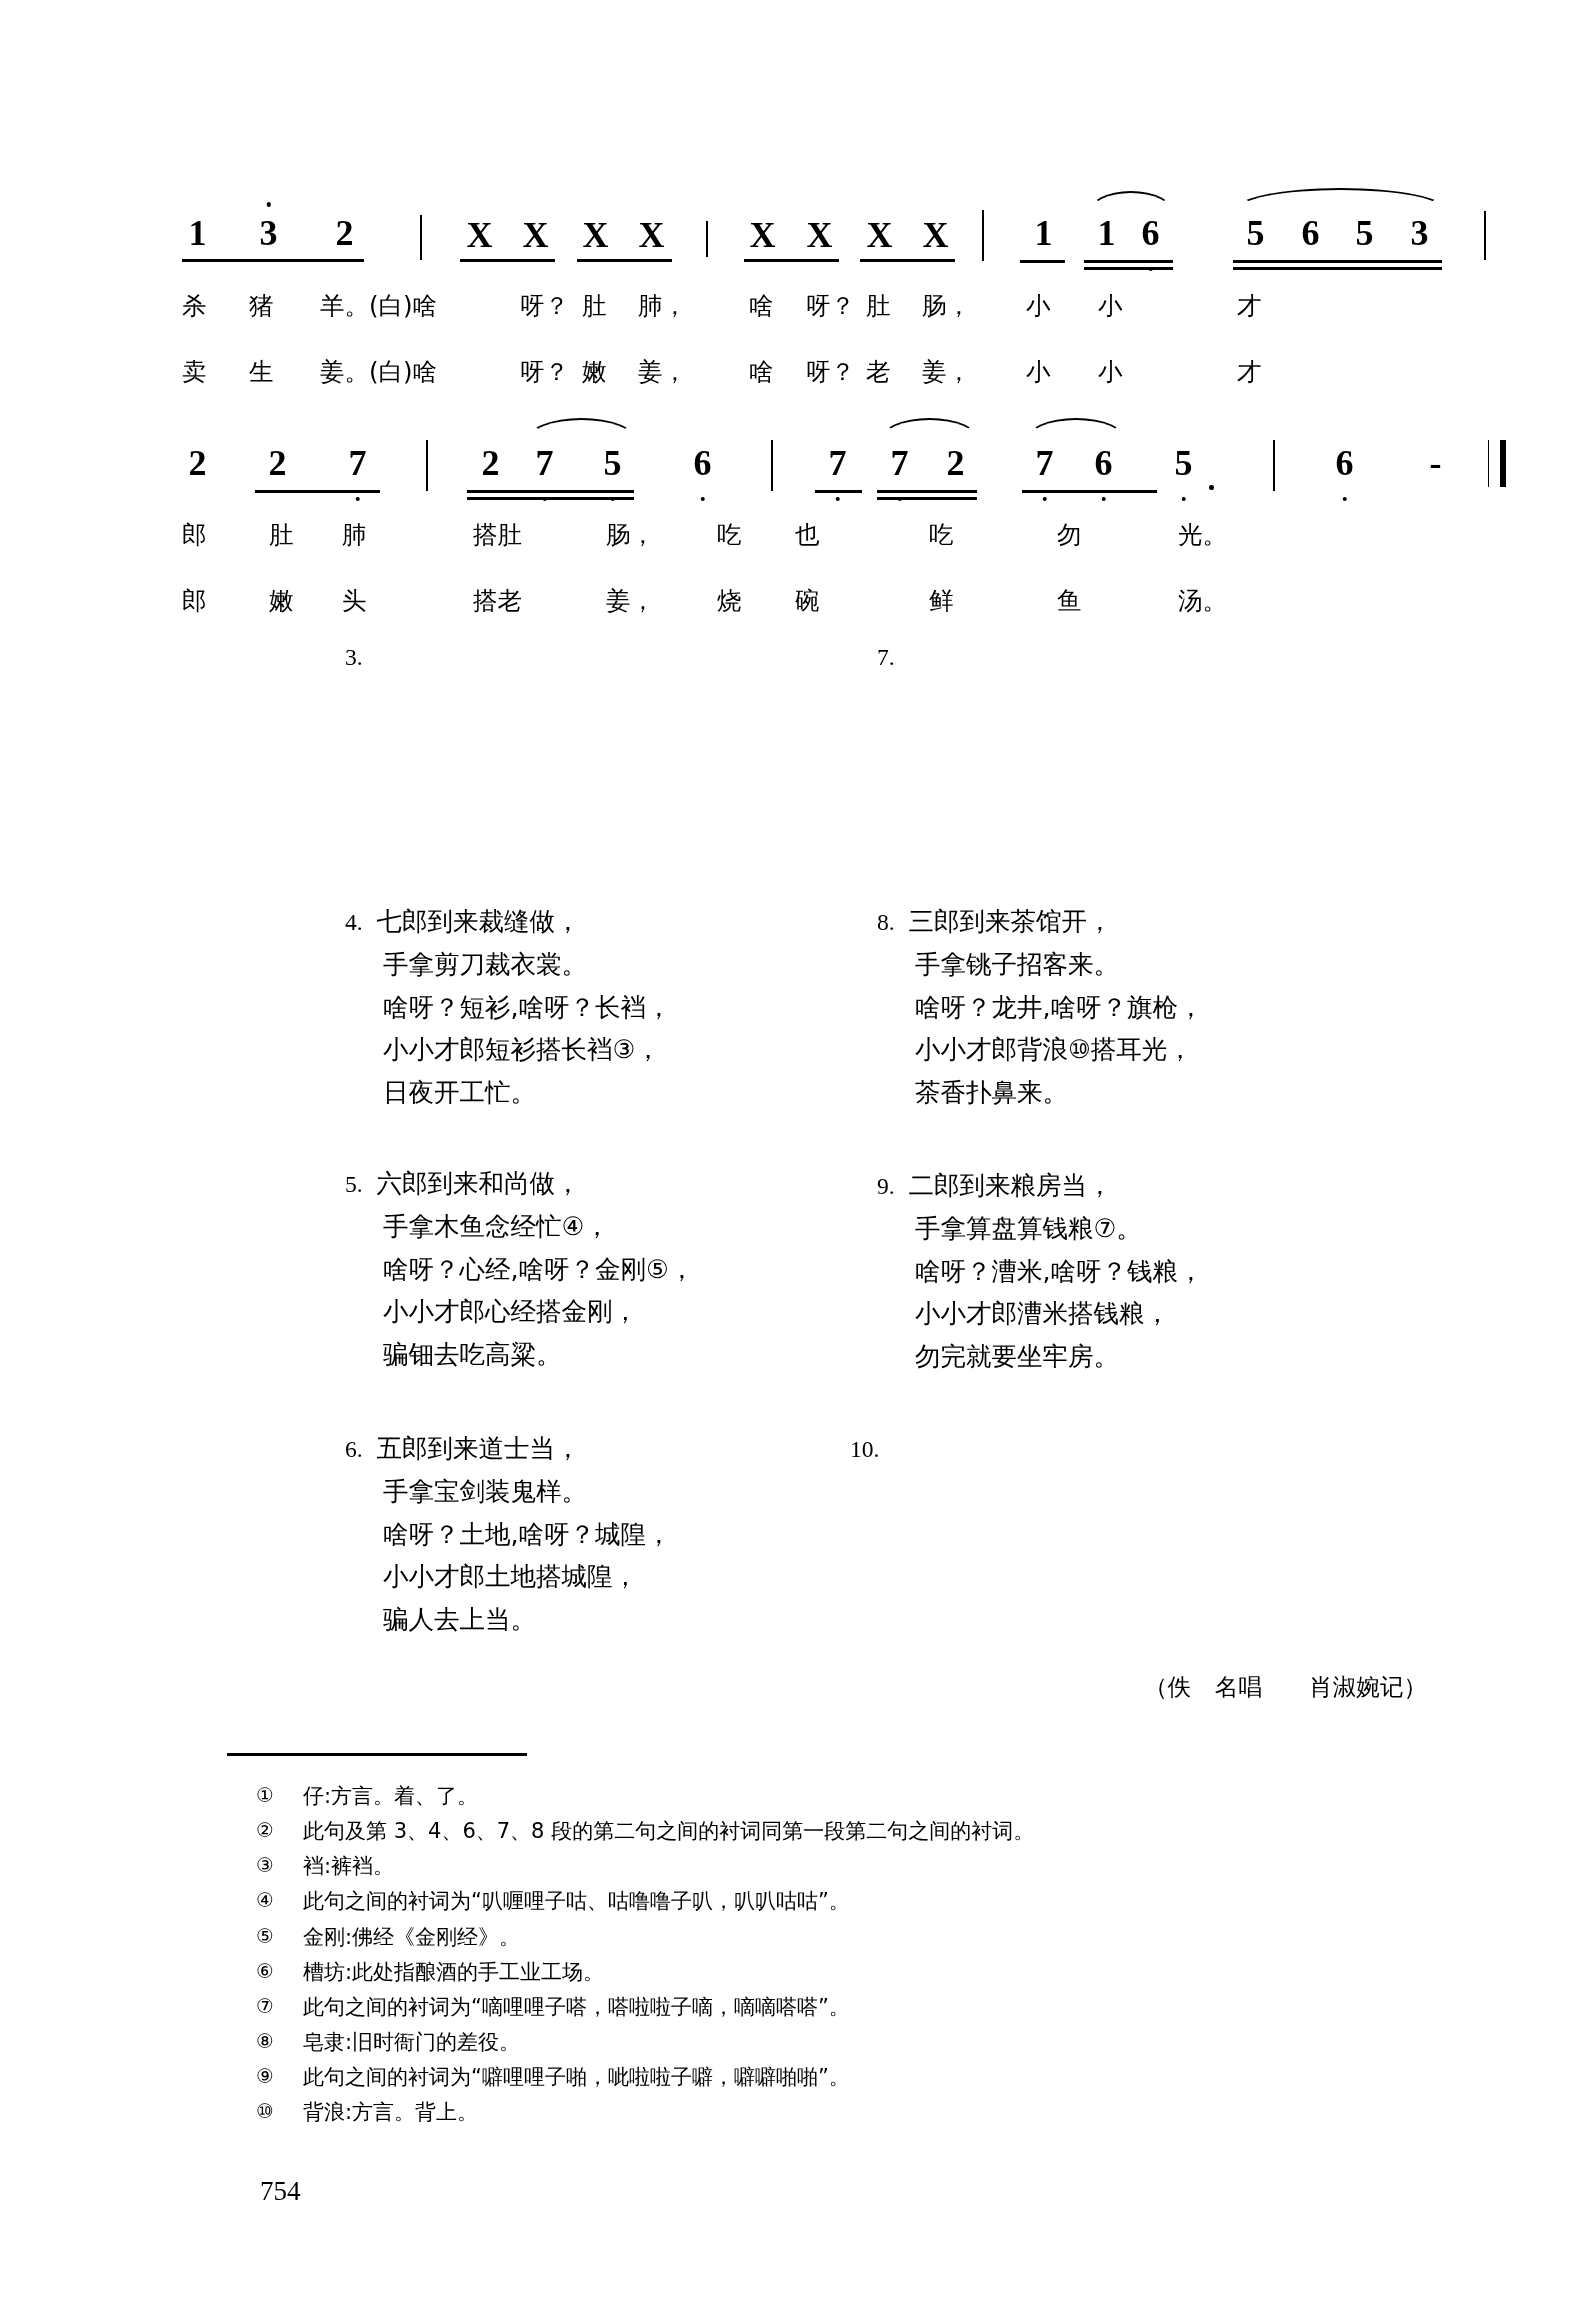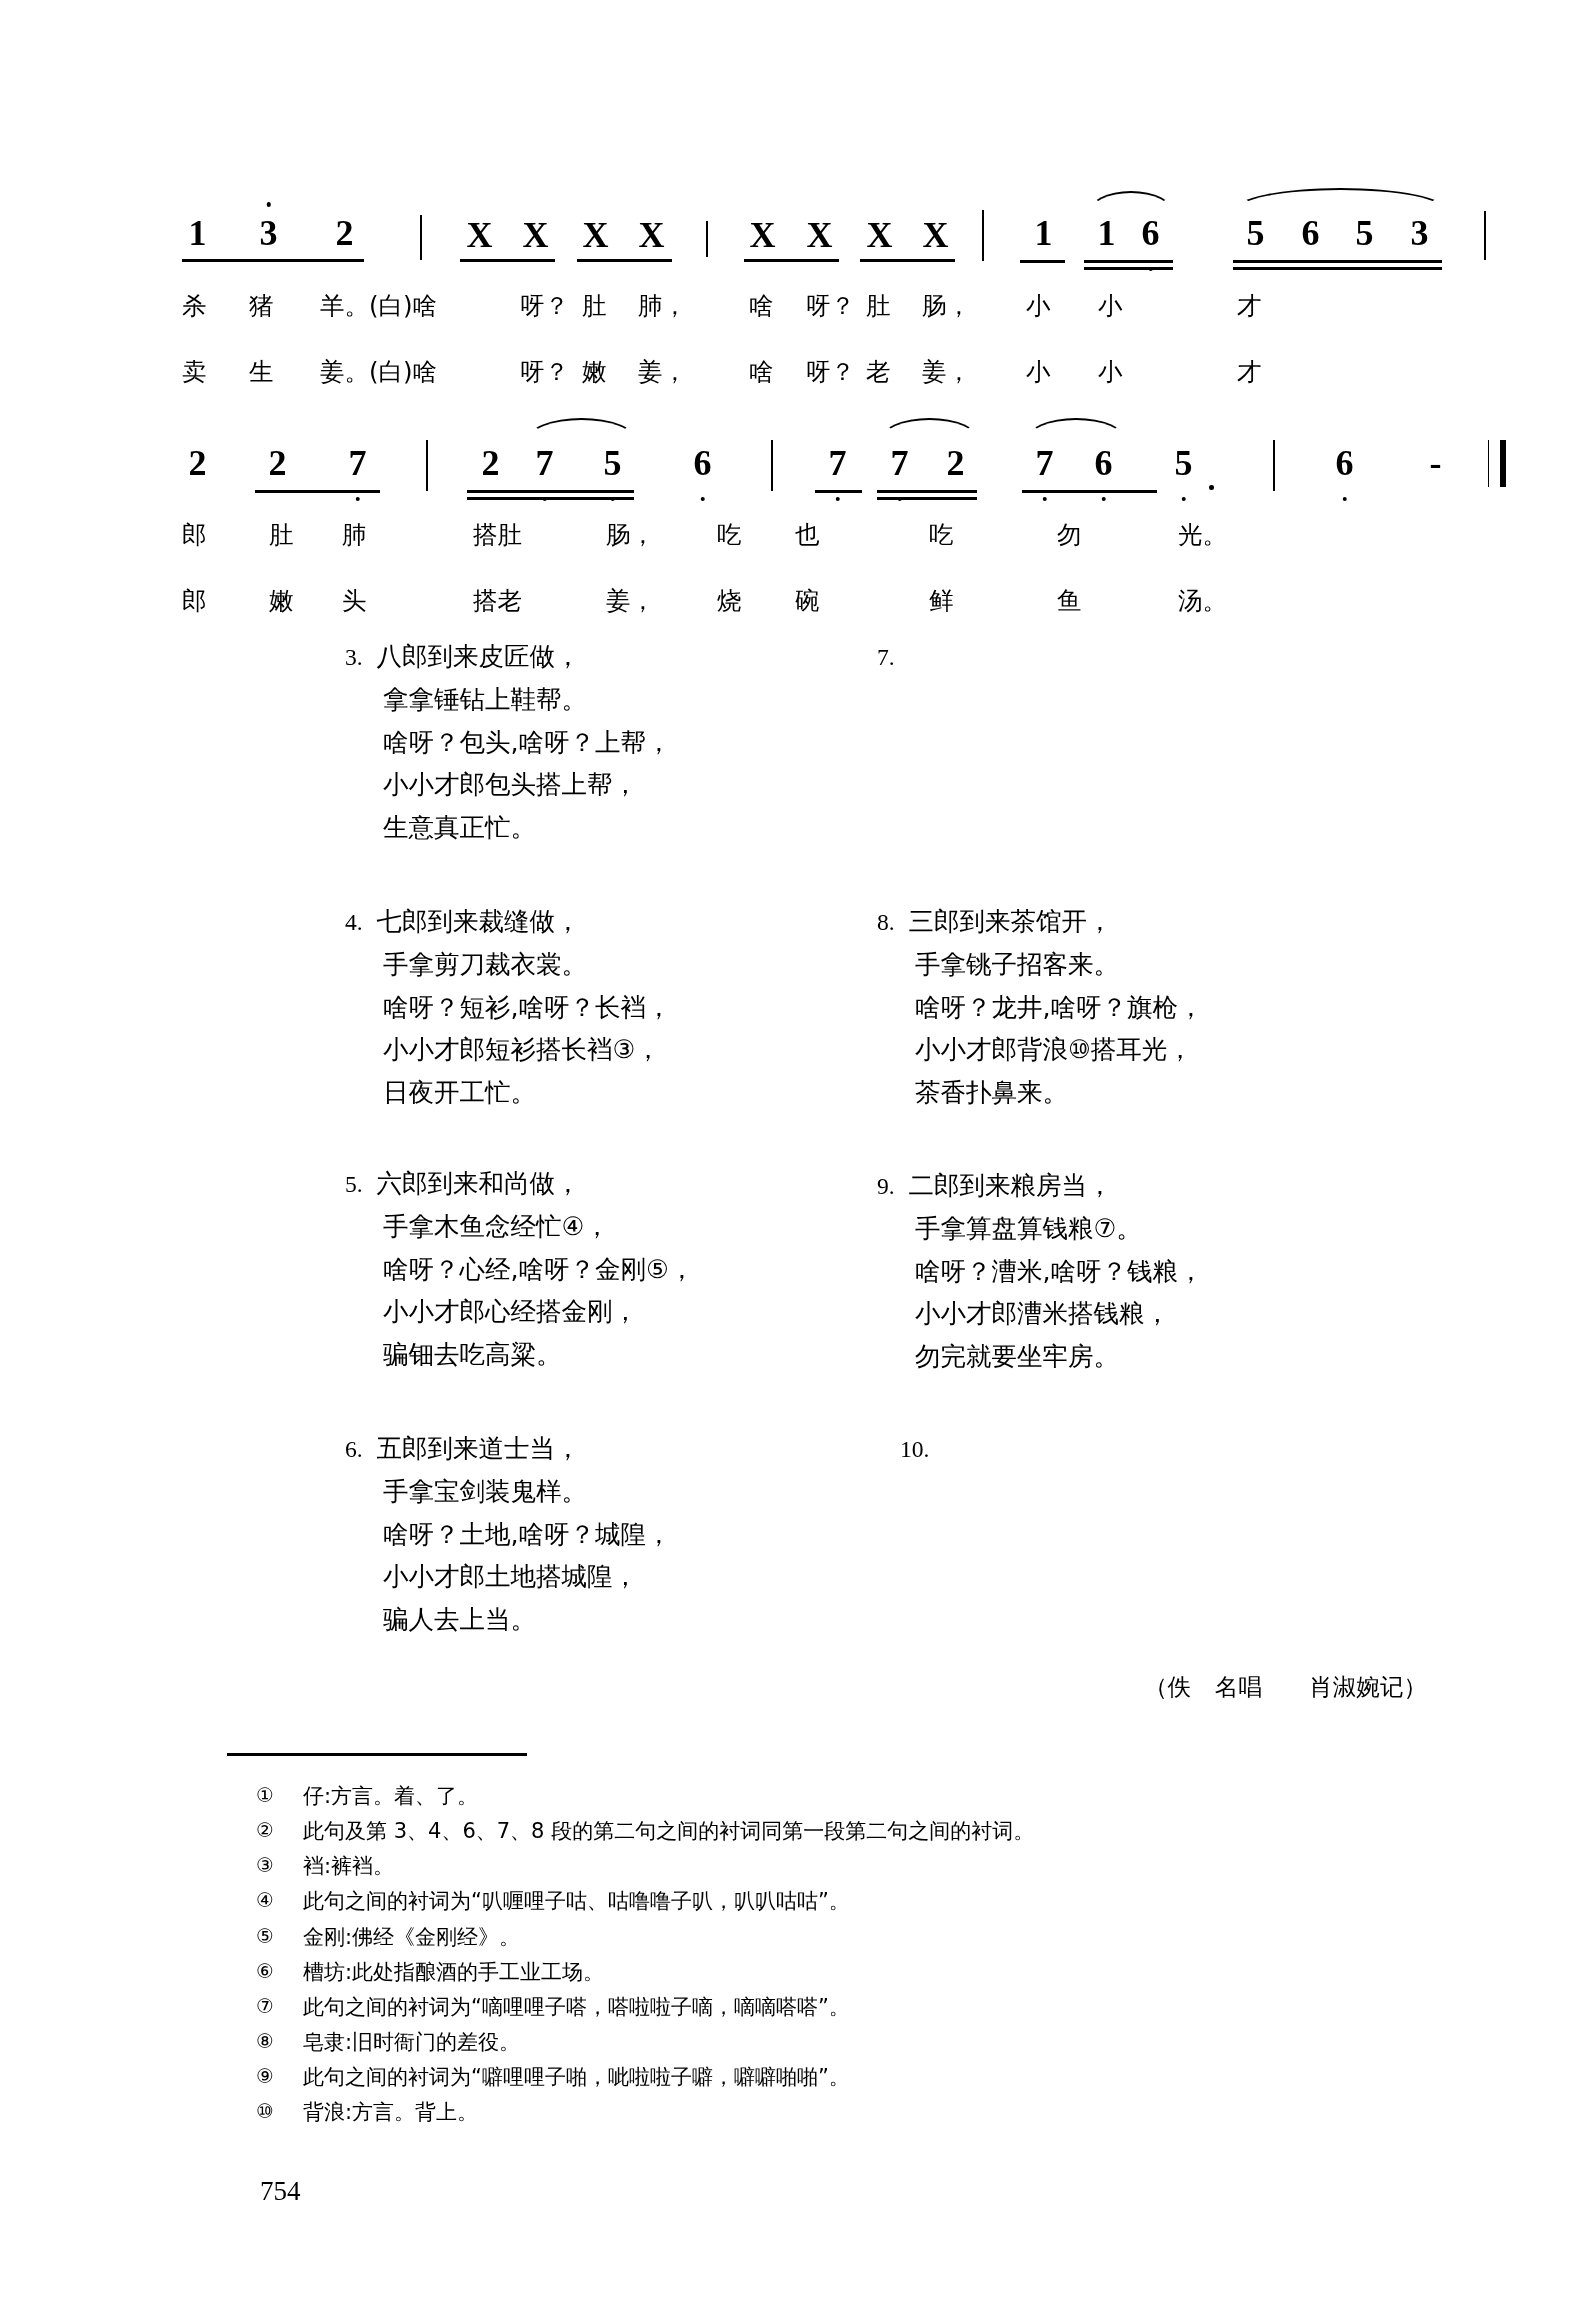--- a/index.html
+++ b/index.html
@@ -282,27 +282,20 @@
     <span class="lyr" style="left:424px;">姜，</span>
     <span class="lyr" style="left:535px;">烧</span>
     <span class="lyr" style="left:613px;">碗</span>
     <span class="lyr" style="left:747px;">鲜</span>
     <span class="lyr" style="left:875px;">鱼</span>
     <span class="lyr" style="left:996px;">汤。</span>
   </div>
 
   <div class="verse" style="left:345px; top:644px;">
     <span class="vnum">3.</span>
-    <div class="vlines">
-      <div class="vline first">八郎到来皮匠做，</div>
-      <div class="vline">拿拿锤钻上鞋帮。</div>
-      <div class="vline">啥呀？包头,啥呀？上帮，</div>
-      <div class="vline">小小才郎包头搭上帮，</div>
-      <div class="vline">生意真正忙。</div>
-    </div>
   </div>
 
   <div class="verse" style="left:345px; top:909px;">
     <span class="vnum">4.</span>
     <div class="vlines">
       <div class="vline first">七郎到来裁缝做，</div>
       <div class="vline">手拿剪刀裁衣裳。</div>
       <div class="vline">啥呀？短衫,啥呀？长裆，</div>
       <div class="vline">小小才郎短衫搭长裆③，</div>
       <div class="vline">日夜开工忙。</div>
@@ -350,21 +343,21 @@
     <span class="vnum">9.</span>
     <div class="vlines">
       <div class="vline first">二郎到来粮房当，</div>
       <div class="vline">手拿算盘算钱粮⑦。</div>
       <div class="vline">啥呀？漕米,啥呀？钱粮，</div>
       <div class="vline">小小才郎漕米搭钱粮，</div>
       <div class="vline">勿完就要坐牢房。</div>
     </div>
   </div>
 
-  <div class="verse" style="left:900px; top:1436px;">
+  <div class="verse" style="left:850px; top:1436px;">
     <span class="vnum">10.</span>
   </div>
 
   <div class="attrib" style="left:1144px; top:1671px;">（佚　名唱　　肖淑婉记）</div>
 
   <div class="fnrule" style="left:227px; top:1753px; width:300px;"></div>
 
   <div class="footnotes" style="left:256px; top:1784px;">
     <div class="fnrow">
       <span class="fnmark">①</span>

